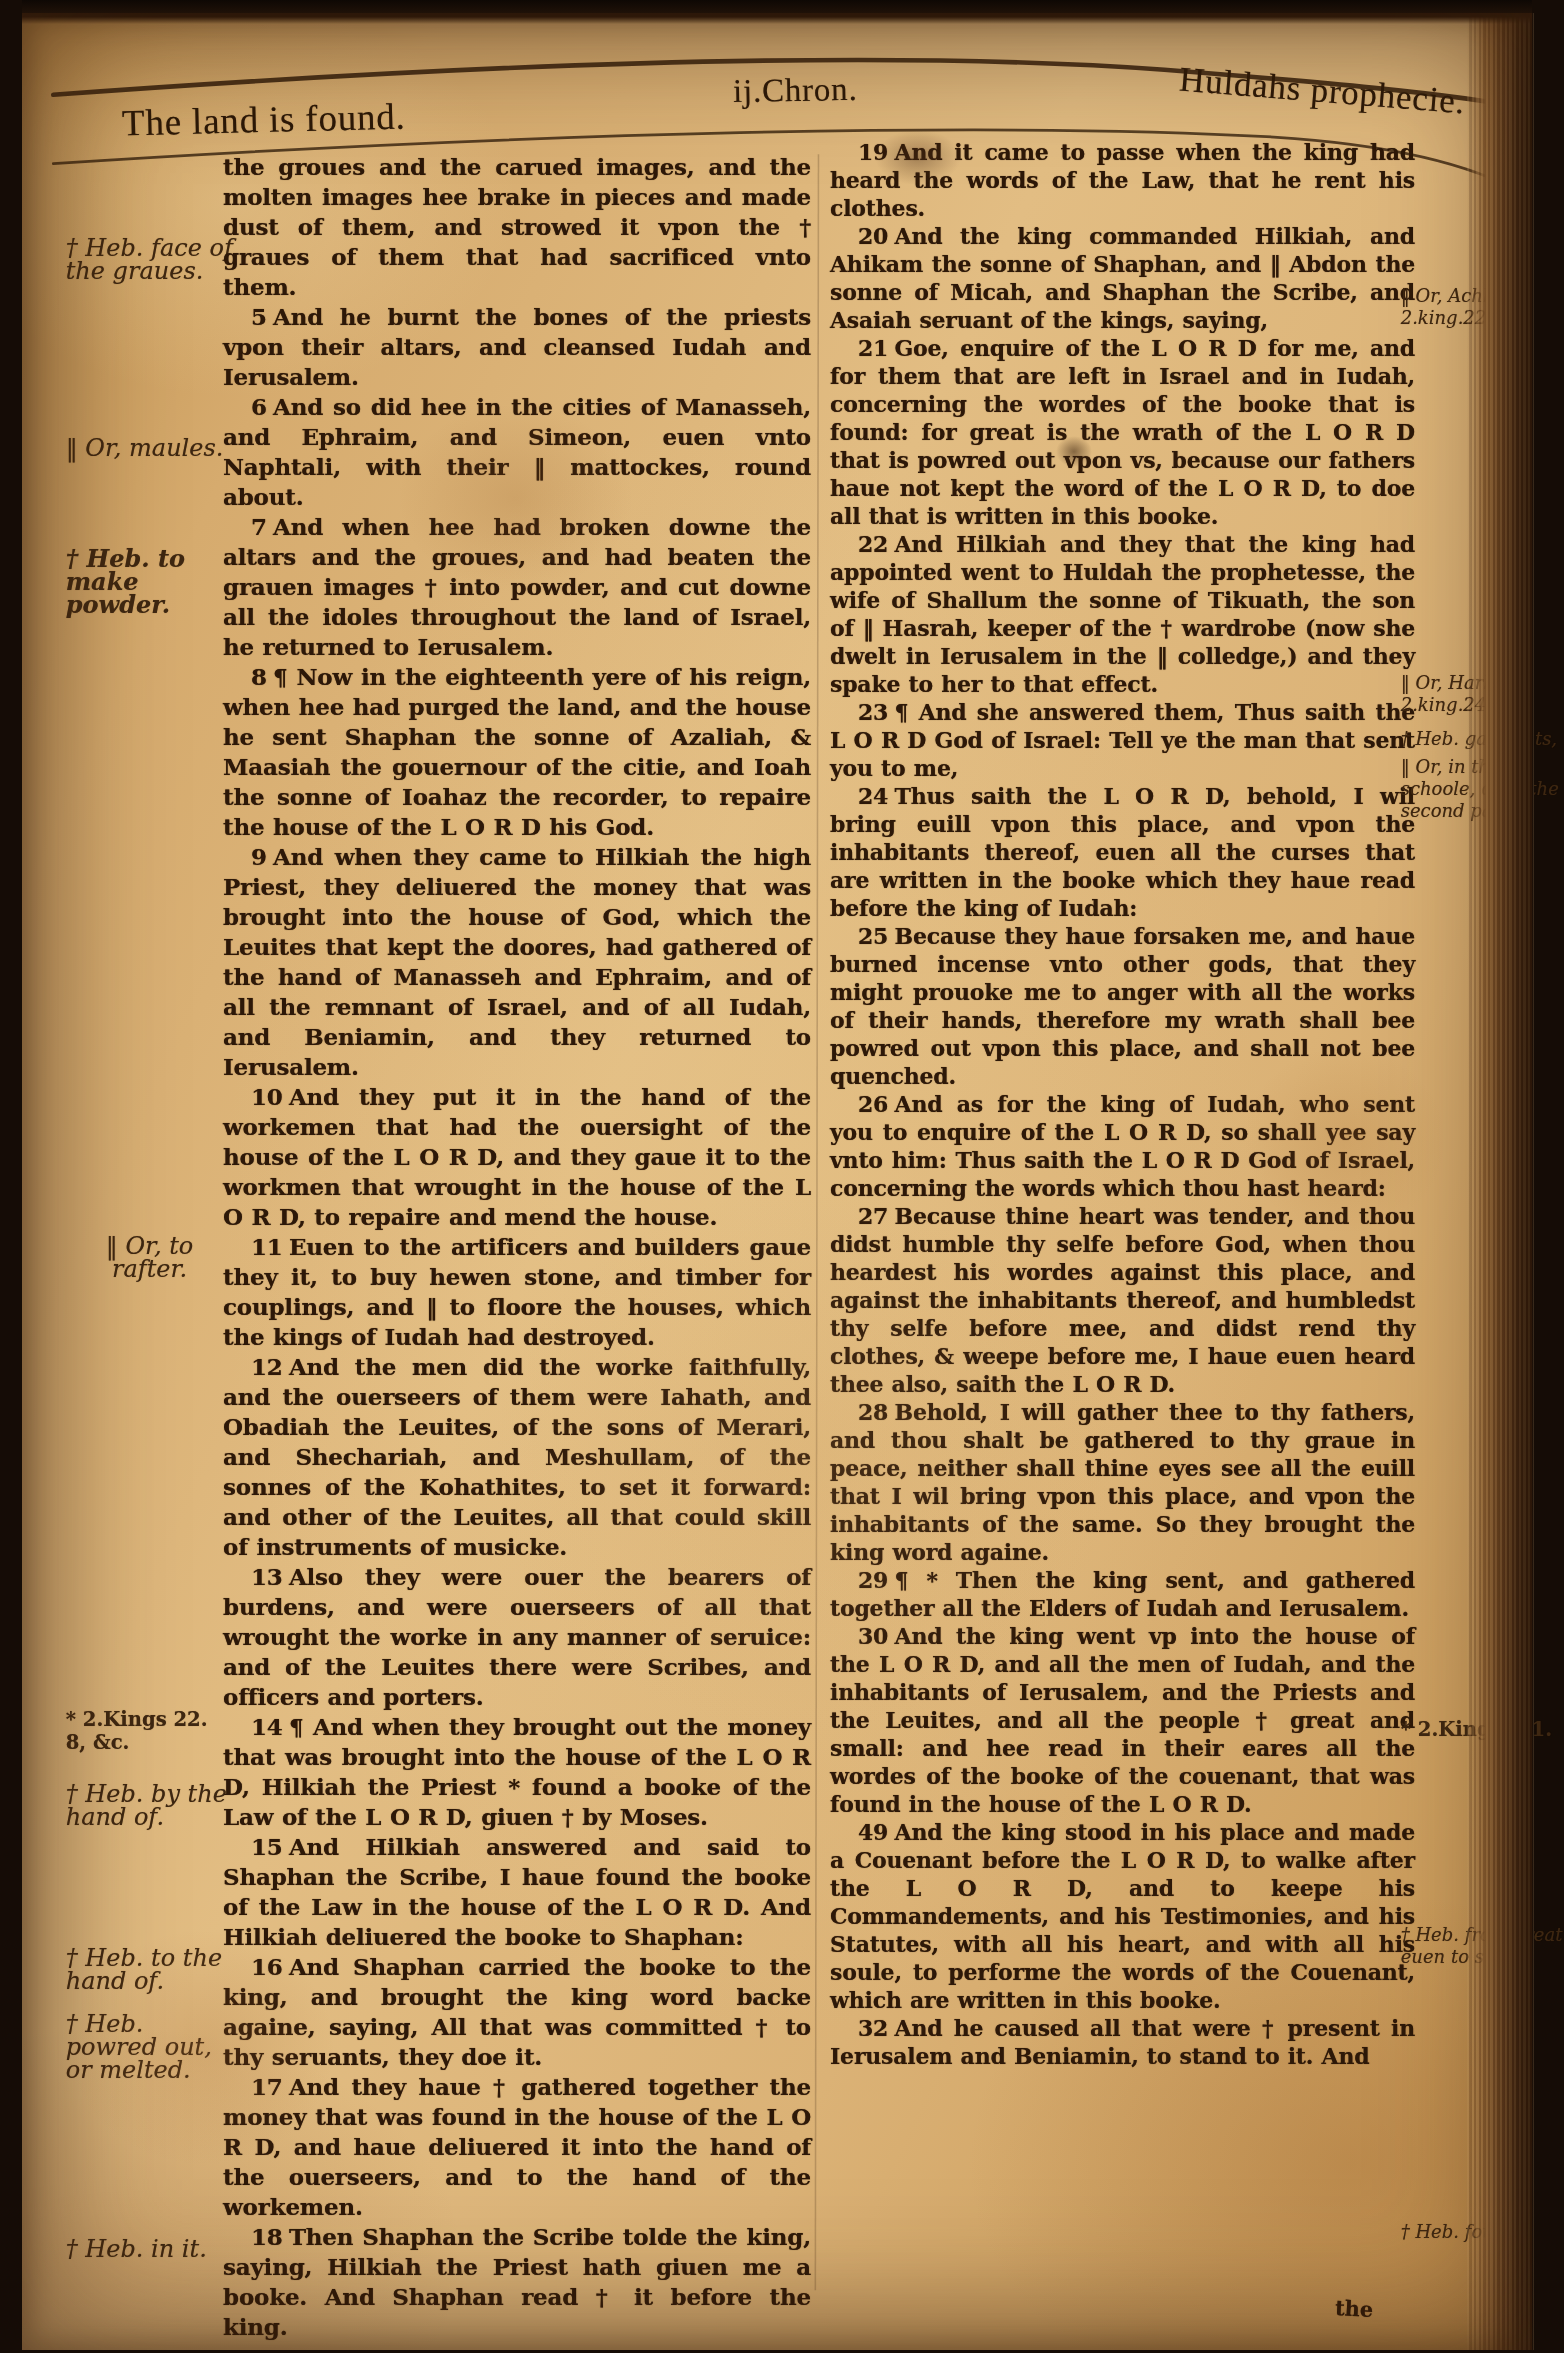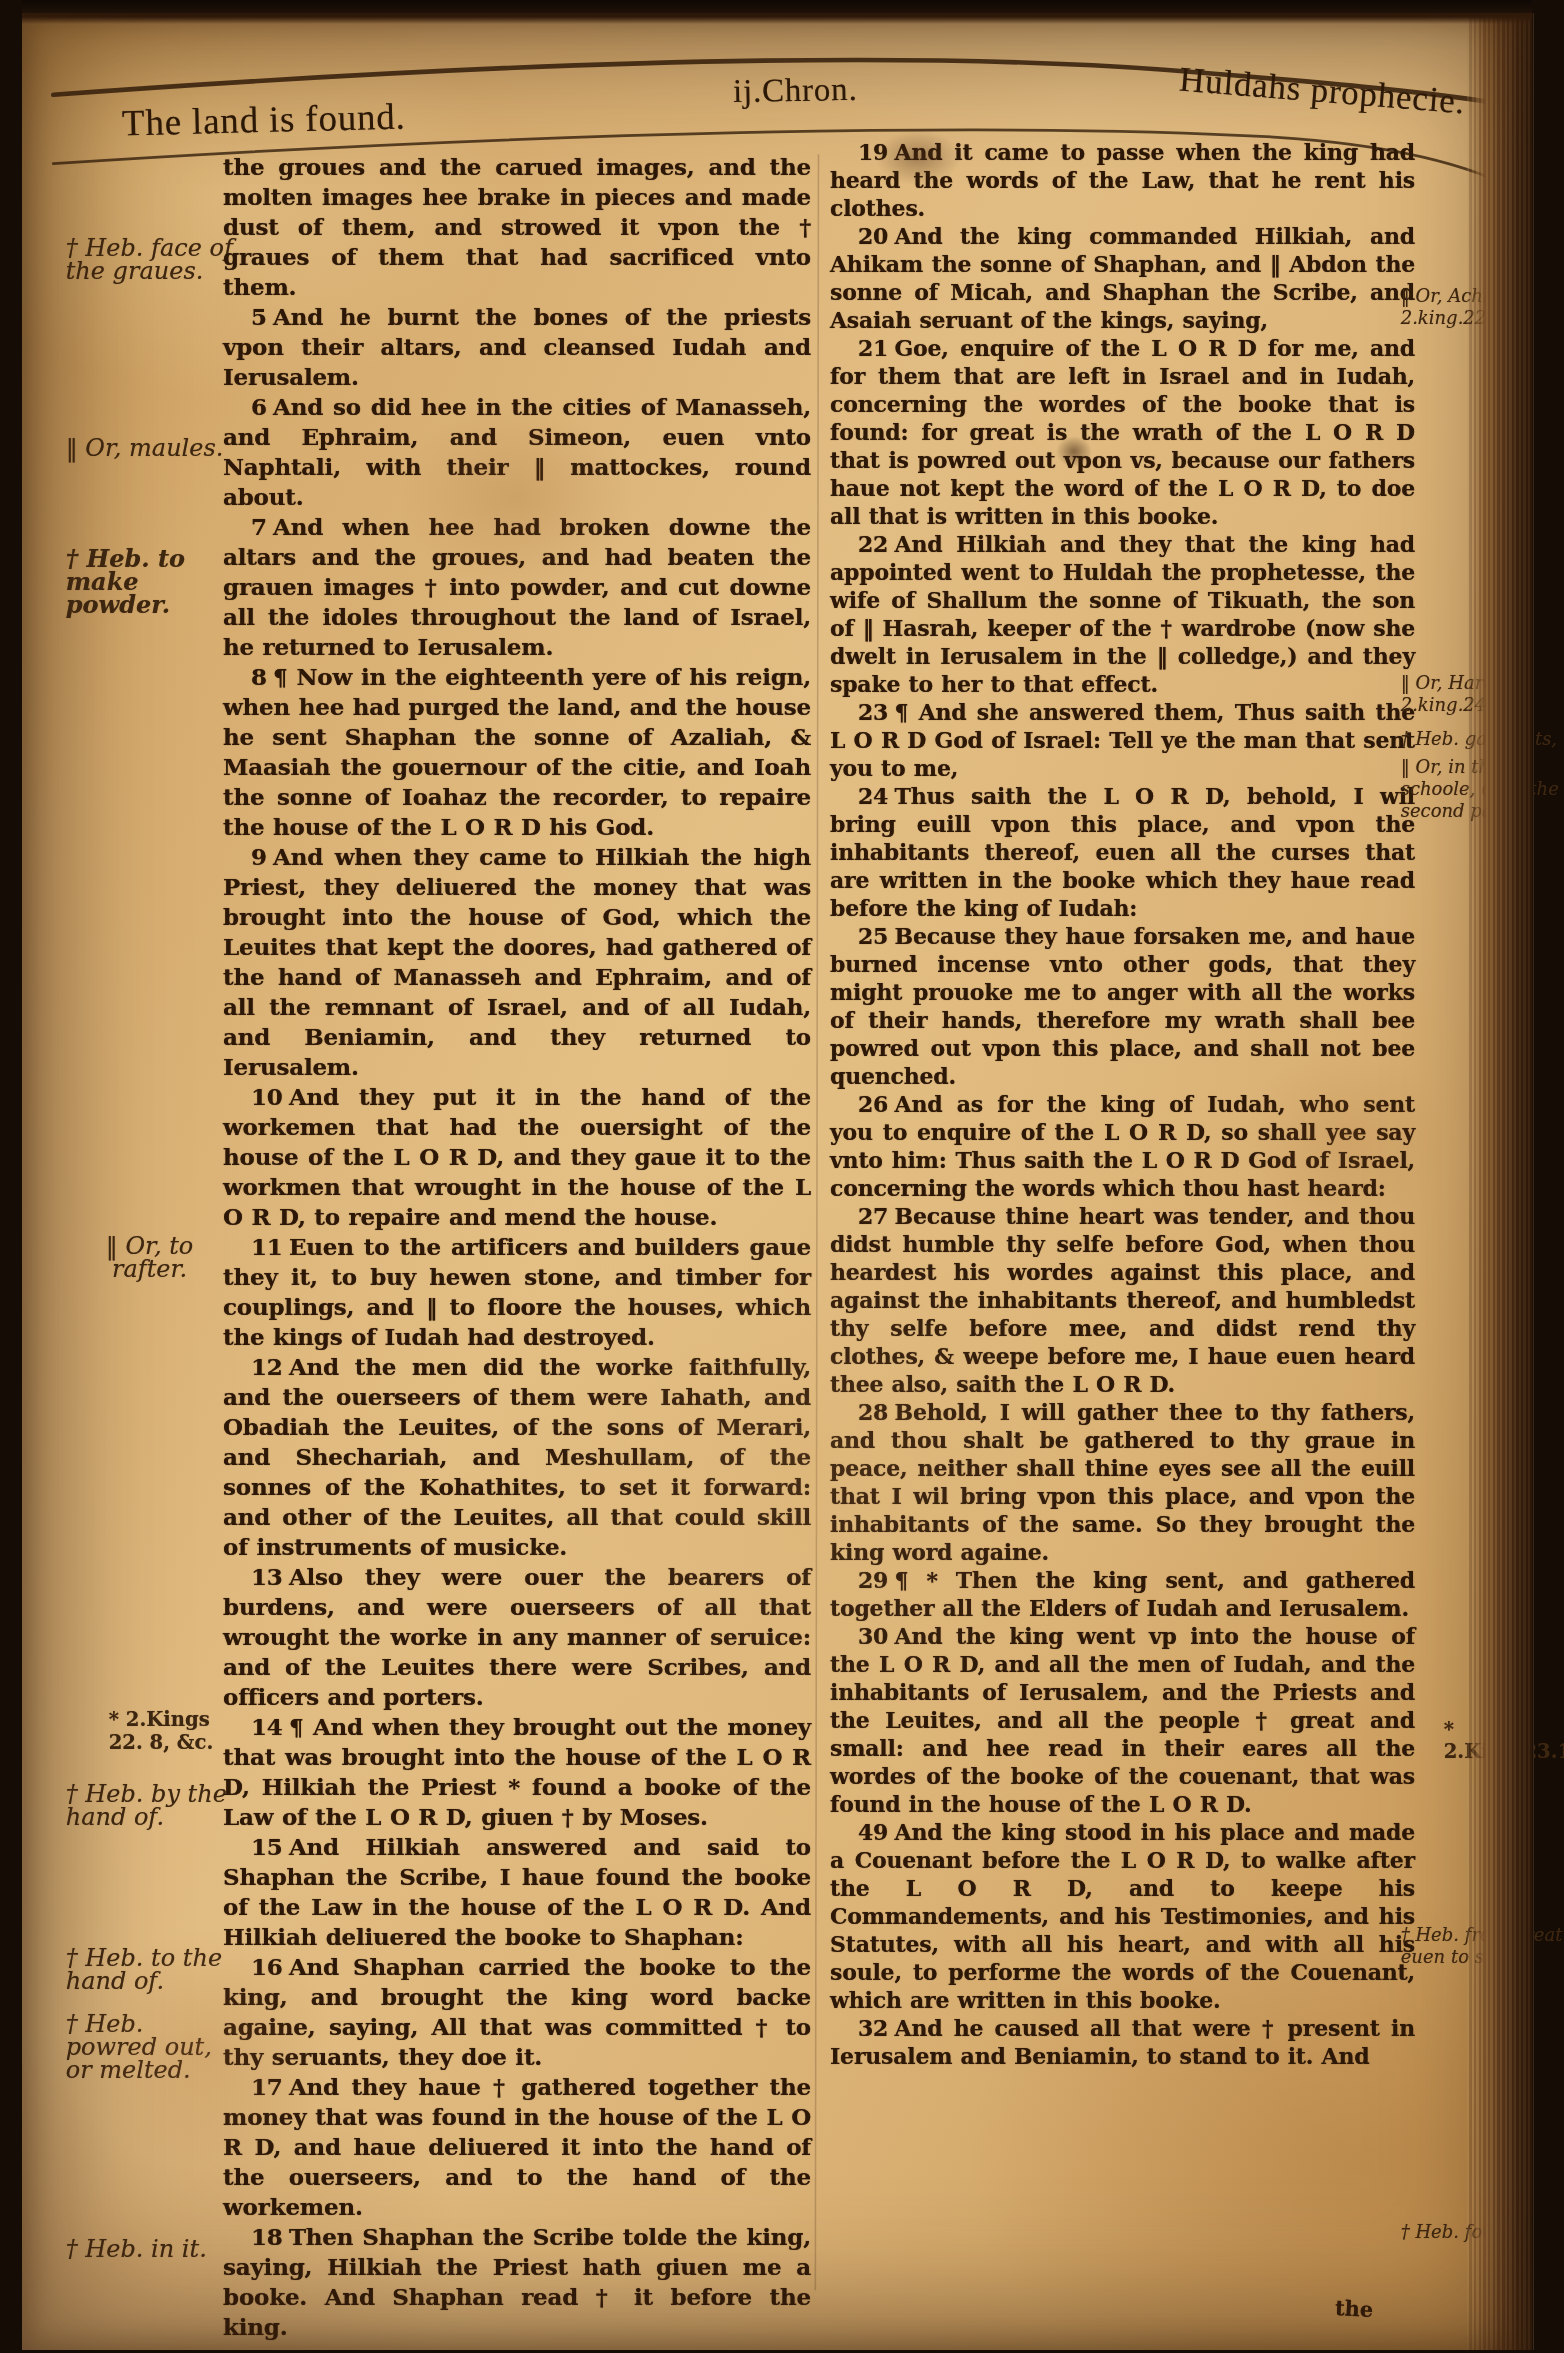--- a/index.html
+++ b/index.html
@@ -69,21 +69,21 @@
   .margin { position:absolute; top:0; height:100%; }
   .margin-left  { left:39px;   width:174px; }
   .margin-right { left:1374px; width:168px; }
   .note {
     position:absolute; left:4.7px; right:1.6px; margin:0;
     font-family:"DejaVu Serif", serif; font-style:italic;
     font-size:24px; line-height:23px; color:#3e2711;
     text-shadow:0 0 0.8px rgba(62,39,17,.55);
   }
   .margin-right .note { font-size:18px; line-height:22px; }
-  .note.ref { font-style:normal; font-weight:700; font-size:19.6px;margin-left:43px; }
+  .note.ref { font-style:normal; font-weight:700; font-size:19.6px; }
 
   .catchword {
     position:absolute; left:1313px; top:2283px;
     font-family:"DejaVu Serif", serif; font-weight:700;
     font-size:21px; color:#2d1808; text-shadow:0 0 0.9px rgba(45,24,8,.7);
     transform:rotate(3deg);
   }
 
   
   .stain { position:absolute; border-radius:50%; pointer-events:none; }

